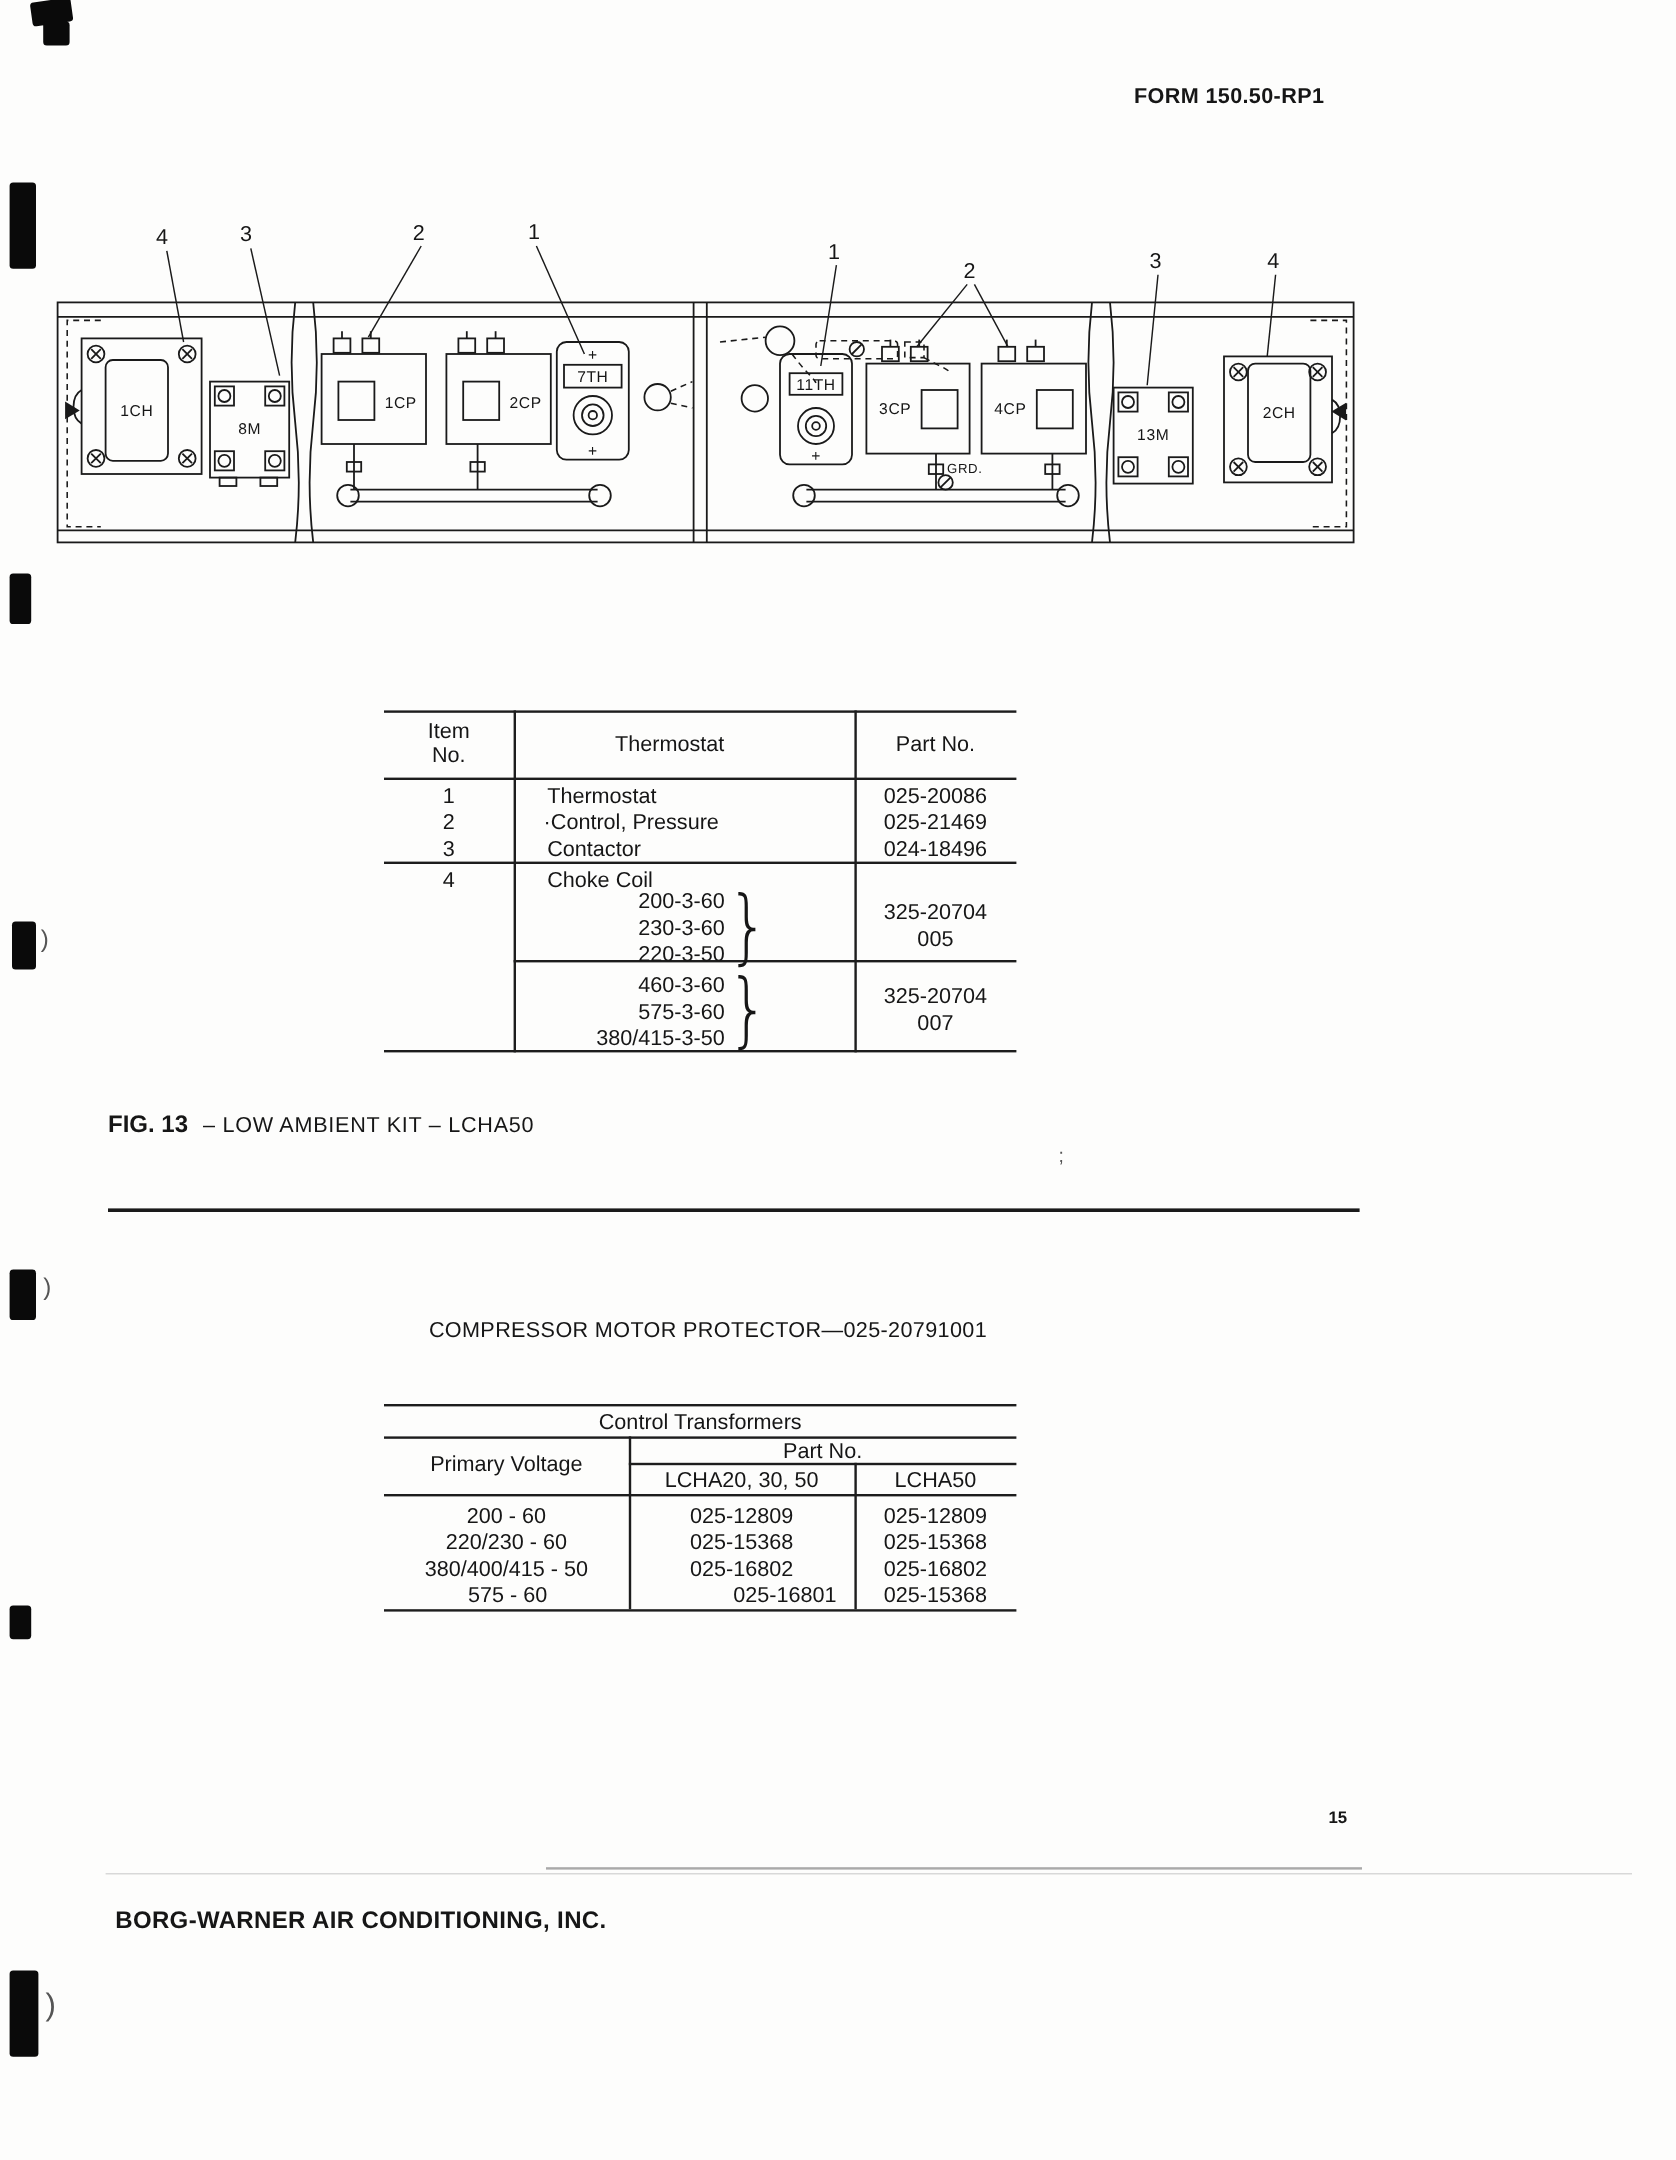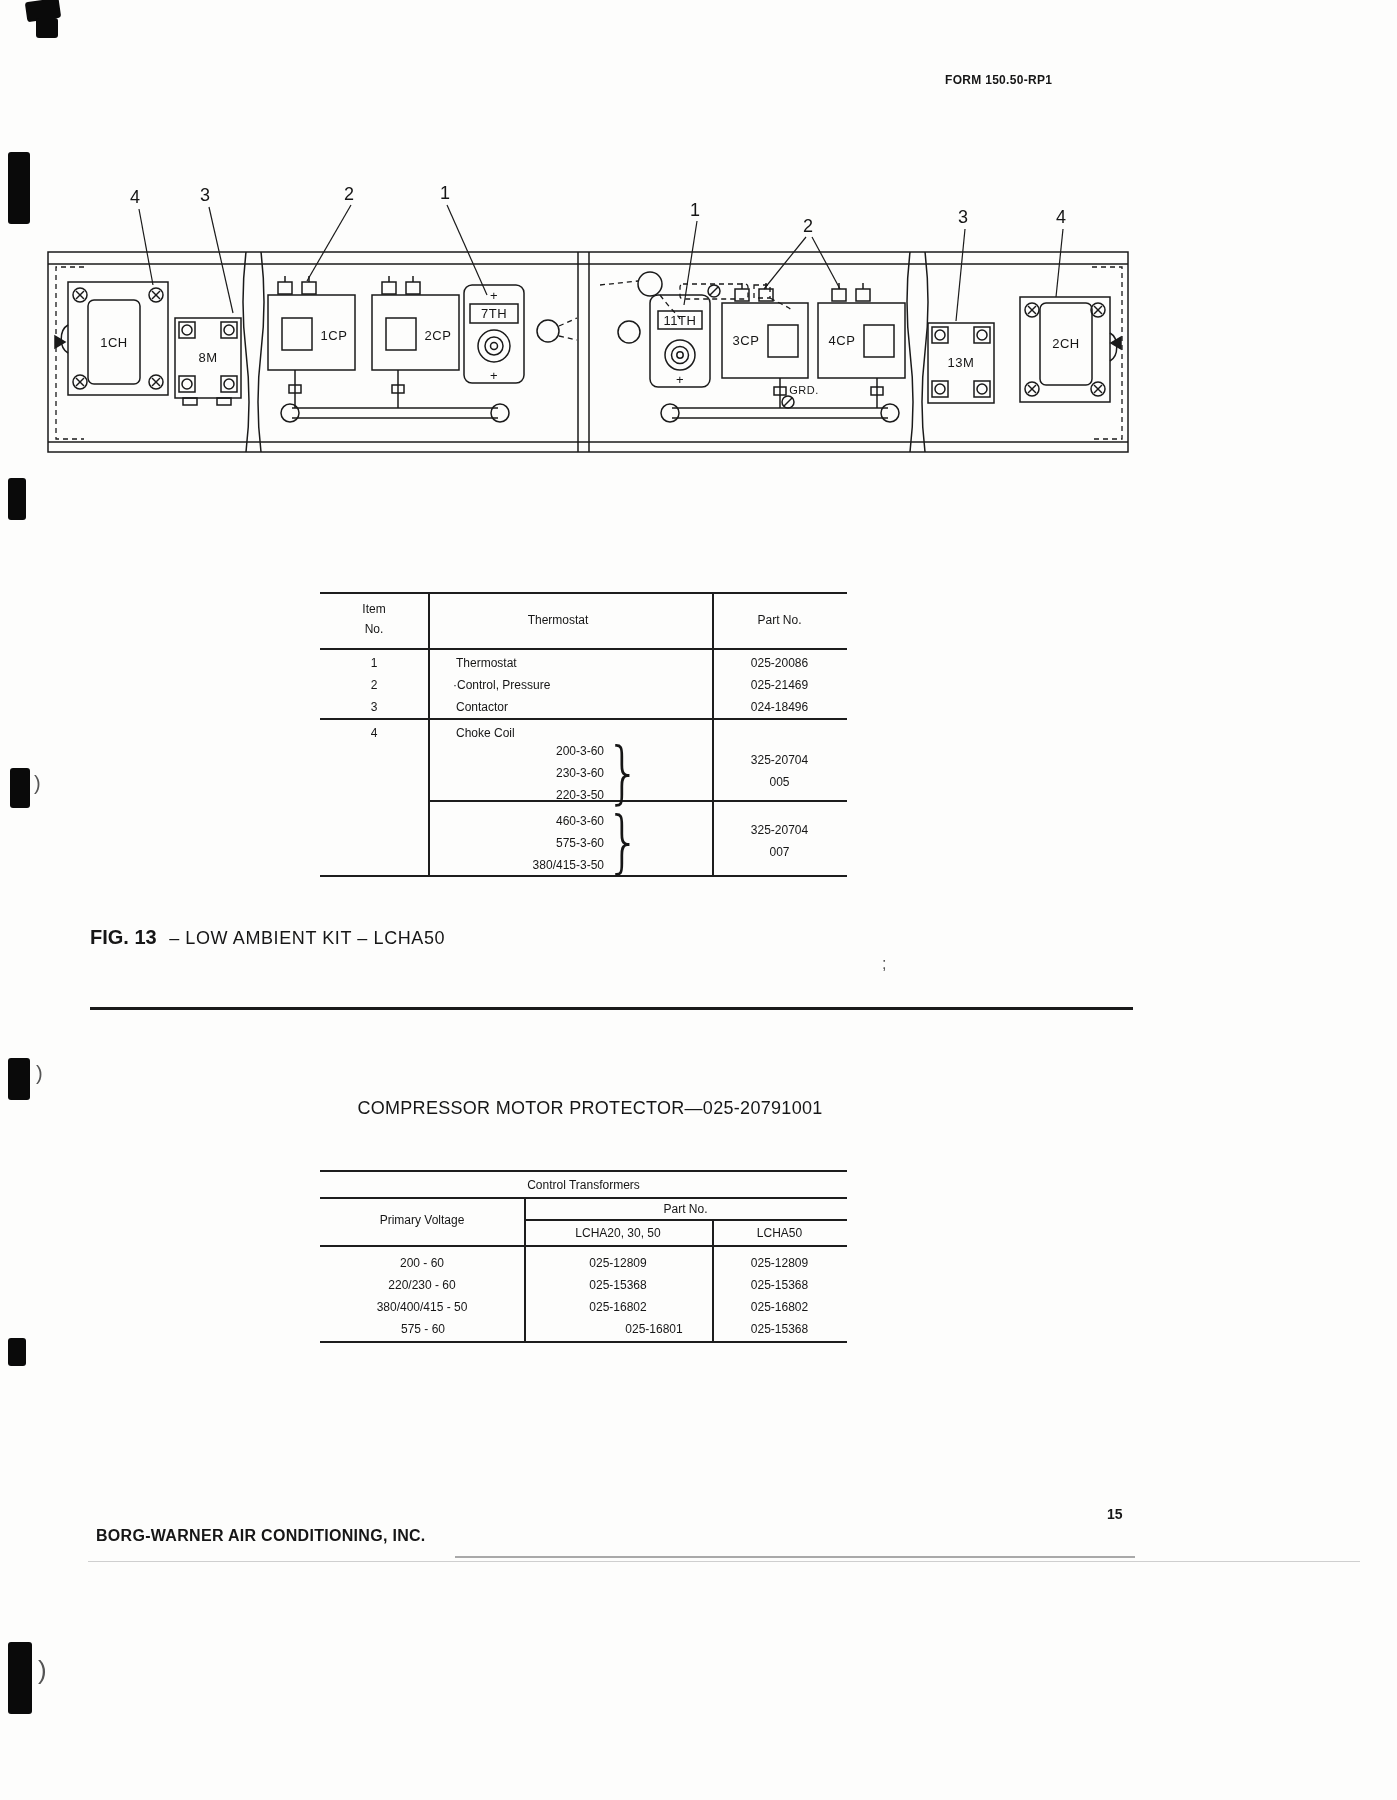--- a/index.html
+++ b/index.html
@@ -5,21 +5,21 @@
   * { margin:0; padding:0; box-sizing:border-box; }
   html,body { background:#fdfdfc; }
   .page {
     position:relative; width:1397px; height:1800px; background:#fdfdfc;
     font-family:"Liberation Sans","DejaVu Sans",sans-serif; color:#161616;
     overflow:hidden;
   }
   .abs { position:absolute; }
   .hline { position:absolute; background:#1d1d1d; height:2px; }
   .vline { position:absolute; background:#1d1d1d; width:2px; }
-  .t { position:absolute; font-size:12px; line-height:20px; }
+  .t { position:absolute; font-size:18px; line-height:20px; }
   .ctr { text-align:center; }
   .rgt { text-align:right; }
   .pre { white-space:pre-line; }
   .bold { font-weight:bold; }
   .brace {
     position:absolute; font-size:68px; line-height:68px; font-weight:300;
     transform:scaleX(0.8); transform-origin:left center; color:#161616;
     font-family:"DejaVu Sans",sans-serif;
   }
   .vl3 div { height:22px; line-height:22px; }
@@ -338,21 +338,21 @@
 
     <div class="t ctr" style="left:0; top:127px; width:204px;">380/400/415 - 50</div>
     <div class="t ctr" style="left:204px; top:127px; width:188px;">025-16802</div>
     <div class="t ctr" style="left:392px; top:127px; width:135px;">025-16802</div>
 
     <div class="t ctr" style="left:1px; top:149px; width:204px;">575 - 60</div>
     <div class="t ctr" style="left:204px; top:149px; width:188px;margin-left:36px;">025-16801</div>
     <div class="t ctr" style="left:392px; top:149px; width:135px;">025-15368</div>
   </div>
 
-  <div class="t bold" style="left:96px; top:1526px; font-size:16px; letter-spacing:0.3px;">BORG-WARNER AIR CONDITIONING, INC.</div>
+  <div class="t bold" style="left:96px; top:1591px; font-size:20px; letter-spacing:0.3px;">BORG-WARNER AIR CONDITIONING, INC.</div>
   <div class="t bold" style="left:1107px; top:1504px; font-size:14px;">15</div>
 
   <div class="abs" style="left:455px; top:1556px; width:680px; height:2px; background:#a9a9a9;"></div>
   <div class="abs" style="left:88px; top:1561px; width:1272px; height:1px; background:#cfcfcf;"></div>
 
   <div class="scan" style="left:26px; top:0; width:34px; height:20px; transform:rotate(-8deg);"></div>
   <div class="scan" style="left:36px; top:18px; width:22px; height:20px;"></div>
   <div class="scan" style="left:8px; top:152px; width:22px; height:72px;"></div>
   <div class="scan" style="left:8px; top:478px; width:18px; height:42px;"></div>
   <div class="scan" style="left:10px; top:768px; width:20px; height:40px;"></div>

